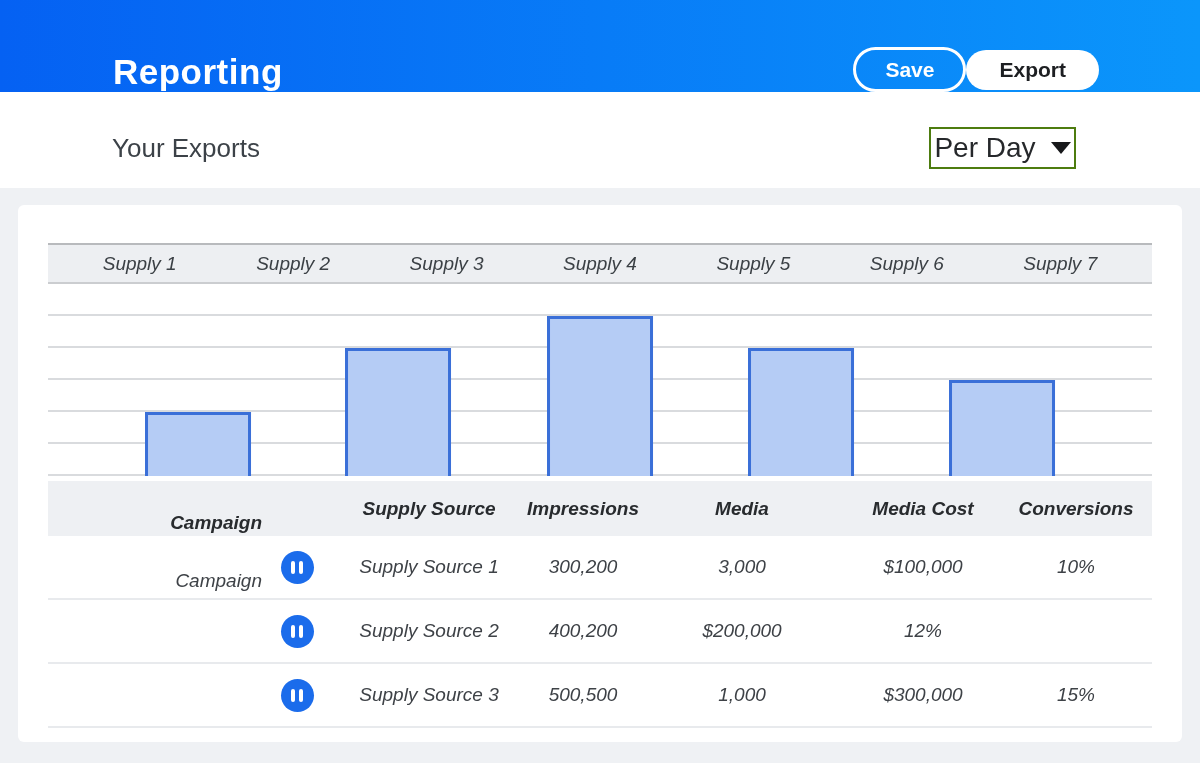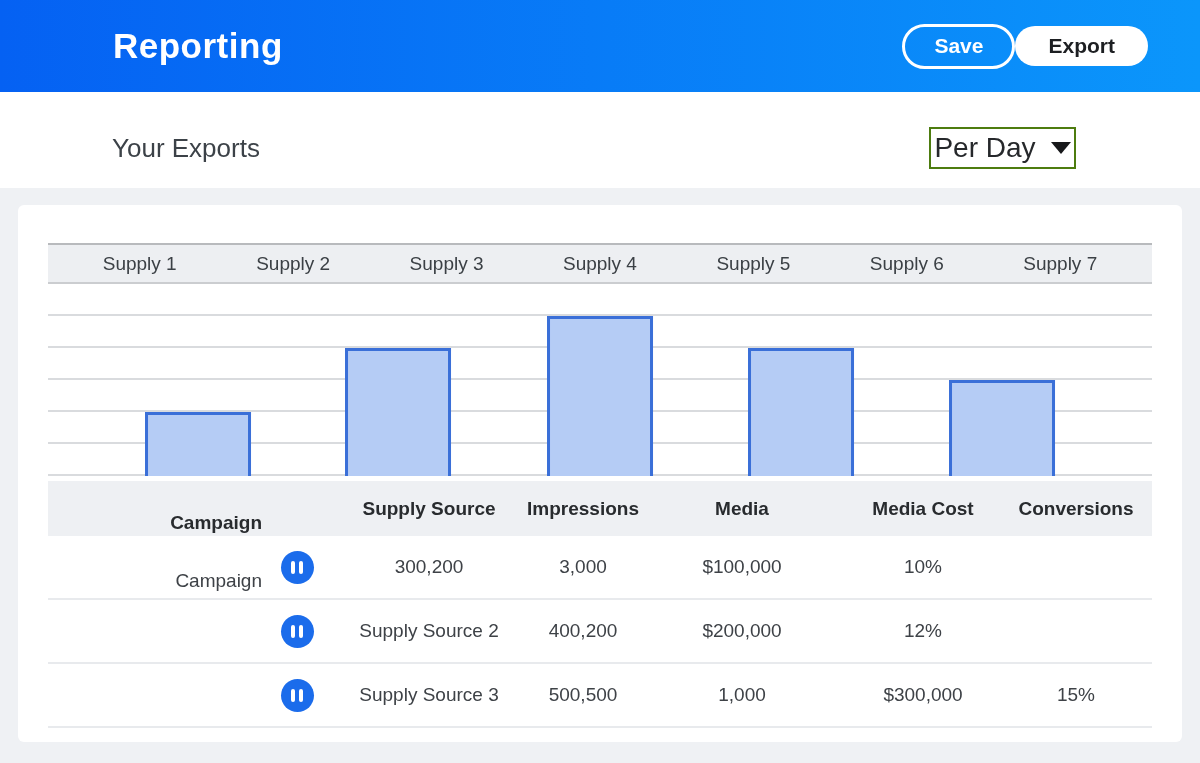--- a/index.html
+++ b/index.html
@@ -1,21 +1,21 @@
 <!DOCTYPE html>
 <html><head>
 <meta charset="utf-8">
 <style>
   * { margin:0; padding:0; box-sizing:border-box; }
   html,body { width:1200px; height:763px; overflow:hidden;
     font-family:"Liberation Sans", sans-serif; background:#eff1f4; }
 
   
-  .app-header { height:92px; display:flex; align-items:center;
-    padding:0 52px 0 113px;
+  .app-header { height:92px; display:flex; align-items:flex-end;
+    padding:0 101px 0 113px;
     background:linear-gradient(90deg,#0561f3 0%,#0b96fb 100%); }
   .app-header h1 { color:#ffffff; font-size:35px; font-weight:bold; letter-spacing:.5px; }
   .header-actions { margin-left:auto; display:flex; align-items:center; }
   .btn-save { height:45px; padding:0 29px; background:transparent; color:#fff;
     border:3px solid #ffffff; border-radius:24px; font-size:21px; font-weight:bold;
     font-family:inherit; cursor:pointer; }
   .btn-export { height:40px; padding:0 33px; background:#ffffff; color:#1d1f22;
     border:none; border-radius:26px; font-size:21px; font-weight:bold;
     font-family:inherit; cursor:pointer; }
 
@@ -23,21 +23,21 @@
   .exports-bar { height:96px; background:#ffffff; display:flex; align-items:center;
     justify-content:space-between; padding:16px 124px 0 112px; }
   .exports-bar h2 { font-size:26px; font-weight:400; color:#3c4248; }
   .period-select { width:147px; height:42px; background:#fff;
     border:2px solid #4d7c0f; display:flex; align-items:center; justify-content:center;
     gap:15px; font-size:28px; font-weight:500; color:#26282b; cursor:pointer; }
   .caret { width:0; height:0; border-left:10px solid transparent;
     border-right:10px solid transparent; border-top:12px solid #17181a; }
 
   
-  .page-bg { height:419px; background:#eff1f4; padding-top:17px; }
+  .page-bg { height:419px; background:#eff1f4; padding-top:17px;font-style:italic; }
   .card { margin:0 18px; height:537px; background:#ffffff; border-radius:6px;
     padding:38px 30px 0 30px; }
 
   
   .supply-header { display:flex; height:41px; align-items:center; padding:0 15px;
     background:#edeff2; border-top:2px solid #b8babd; border-bottom:2px solid #cbcdd0; }
   .supply-header span { flex:1; text-align:center; font-size:19px; color:#3b4045; }
 
   
   .plot { position:relative; height:192px;
@@ -116,20 +116,21 @@
       </div>
 
       <div class="t-row">
         <span class="cell-campaign">Campaign</span>
         <span>
             <button class="pause">
               <span class="pbar"></span>
               <span class="pbar"></span>
             </button>
           </span>
+        <span class="cell-center">Supply Source 1</span>
         <span class="cell-center">300,200</span>
         <span class="cell-center">3,000</span>
         <span class="cell-center">$100,000</span>
         <span class="cell-center">10%</span>
       </div>
 
       <div class="t-row">
         <span class="cell-campaign"></span>
         <span>
             <button class="pause">

